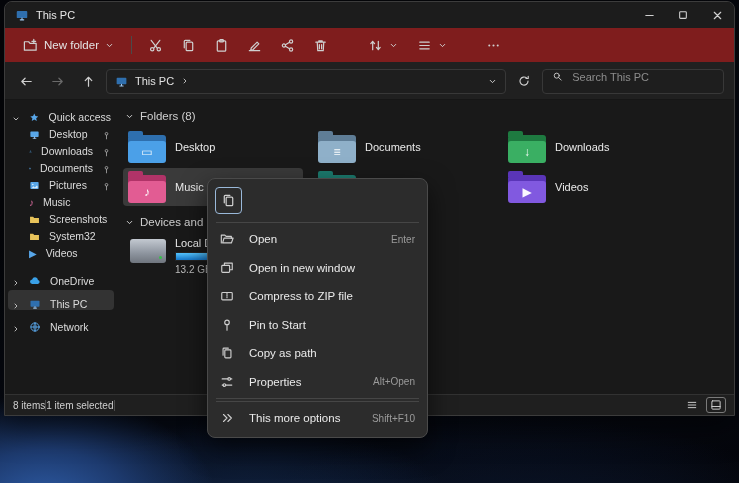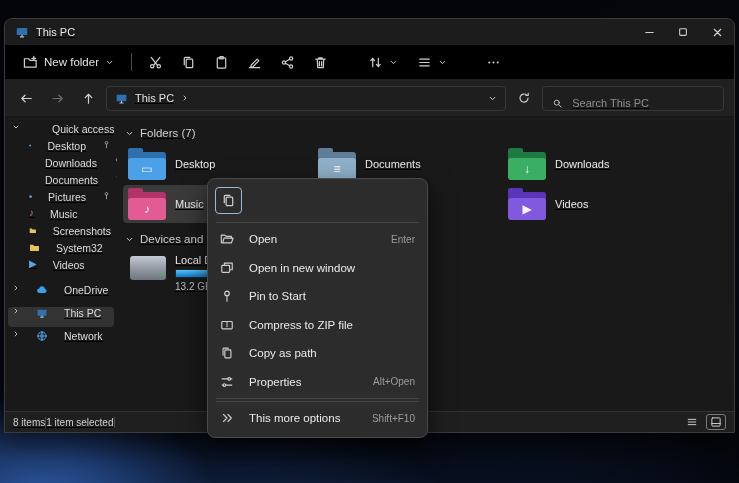--- a/index.html
+++ b/index.html
@@ -6,46 +6,46 @@
   .screen{position:relative;width:739px;height:483px;overflow:hidden;
     font-family:"Liberation Sans",sans-serif;-webkit-font-smoothing:antialiased;}
   
   .wallpaper{position:absolute;inset:0;
     background:
       radial-gradient(240px 150px at 6% 104%, #2e5ca6 0%, #1d3a6e 35%, rgba(12,22,44,0) 72%),
       radial-gradient(320px 190px at 34% 114%, #16305a 0%, rgba(10,18,38,0) 70%),
       radial-gradient(460px 240px at 72% 122%, #0e1f3e 0%, rgba(6,10,20,0) 72%),
       linear-gradient(160deg,#05060a 30%,#070c18 70%,#04050a 100%);}
   
-  .window{position:absolute;left:4px;top:18px;width:731px;height:415px;background:#191919;
+  .window{position:absolute;left:4px;top:1px;width:731px;height:415px;background:#191919;
     border:1px solid #3c3c3c;border-radius:8px 8px 0 0;display:flex;flex-direction:column;
-    overflow:hidden;box-shadow:0 12px 30px rgba(0,0,0,.55);box-sizing:border-box;text-decoration:underline;}
+    overflow:hidden;box-shadow:0 12px 30px rgba(0,0,0,.55);box-sizing:border-box;}
   .svgi{stroke:#cfcfcf;fill:none;stroke-width:1.3;stroke-linecap:round;stroke-linejoin:round;display:block;}
   .titlebar{height:26px;display:flex;align-items:center;background:#1c1c1c;padding-left:10px;gap:7px;flex:0 0 auto;}
   .title-text{font-size:11px;color:#e8e8e8;}
   .win-controls{margin-left:auto;display:flex;height:100%;}
   .wc-btn{width:34px;height:100%;display:flex;align-items:center;justify-content:center;background:transparent;border:none;padding:0;}
-  .cmdbar{height:34px;background:#000000;display:flex;align-items:center;padding:0 10px;gap:3px;border-bottom:1px solid #202020;flex:0 0 auto;}
+  .cmdbar{height:34px;background:#7f1d1d;display:flex;align-items:center;padding:0 10px;gap:3px;border-bottom:1px solid #202020;flex:0 0 auto;}
   .cmd-btn{display:flex;align-items:center;gap:6px;height:26px;padding:0 8px;border:none;background:transparent;border-radius:4px;color:#e4e4e4;font-size:11.5px;font-family:inherit;}
   .icon-btn{width:30px;justify-content:center;padding:0;}
   .vsep{width:1px;height:18px;background:#4a4a4a;margin:0 6px;}
   .gap{width:18px;}
   .addrbar{height:36px;background:#202020;display:flex;align-items:center;gap:5px;padding:0 8px;border-bottom:1px solid #161616;flex:0 0 auto;}
   .nav-btn{width:26px;height:26px;display:flex;align-items:center;justify-content:center;background:transparent;border:none;border-radius:4px;padding:0;}
   .nav-btn.disabled .svgi{stroke:#6a6a6a;}
   .addr-field{width:400px;height:25px;background:#1e1e1e;border:1px solid #383838;border-radius:4px;display:flex;align-items:center;gap:7px;padding:0 8px;box-sizing:border-box;}
   .addr-text{font-size:11px;color:#e2e2e2;}
   .addr-spacer{flex:1;}
-  .search-field{flex:1;height:25px;background:#1e1e1e;border:1px solid #383838;border-radius:4px;display:flex;align-items:flex-end;gap:7px;padding:0 9px;box-sizing:border-box;margin-right:2px;}
+  .search-field{flex:1;height:25px;background:#1e1e1e;border:1px solid #383838;border-radius:4px;display:flex;align-items:flex-start;gap:7px;padding:0 9px;box-sizing:border-box;margin-right:2px;}
   .search-field input{background:transparent;border:none;outline:none;color:#cccccc;font-size:11px;width:100%;font-family:inherit;}
   .search-field input::placeholder{color:#8d8d8d;}
   
   .main{flex:1;display:flex;min-height:0;}
   .sidebar{width:112px;flex:0 0 auto;padding:6px 3px 0 3px;box-sizing:border-box;overflow:hidden;}
-  .side-item{height:17px;display:flex;align-items:flex-start;gap:16px;padding:0 3px;border-radius:4px;font-size:10.5px;color:#dcdcdc;white-space:nowrap;}
+  .side-item{height:17px;display:flex;align-items:flex-end;gap:9px;padding:0 3px;border-radius:4px;font-size:10.5px;color:#dcdcdc;white-space:nowrap;}
   .side-item.root{height:20px;margin-top:3px;}
   .side-item.first-root{margin-top:8px;}
   .side-item.child{padding-left:21px;}
   .side-item.selected{background:#333333;}
   .chev-slot{width:9px;display:flex;justify-content:center;flex:0 0 auto;}
   .s-glyph{font-size:10px;line-height:1;flex:0 0 auto;}
   .pin{margin-left:auto;flex:0 0 auto;}
   .content{flex:1;padding:6px 0 0 6px;position:relative;color:#e6e6e6;overflow:hidden;}
   .sec-head{display:flex;align-items:center;gap:6px;color:#cfcfcf;font-size:11.5px;height:20px;margin:0 0 2px 2px;}
   .grid{display:grid;grid-template-columns:repeat(3,190px);grid-auto-rows:40px;}
@@ -348,21 +348,21 @@
             </svg>
           <span>Network</span>
         </div>
       </div>
 
       <div class="content">
         <div class="sec-head">
           <svg class="svgi" width="9" height="9" viewBox="0 0 12 12">
               <path d="M3 4.5l3 3 3-3"></path>
             </svg>
-          <span>Folders (7)</span>
+          <span>Folders (8)</span>
         </div>
         <div class="grid">
           <div class="tile">
             <div class="ficon" style="--fb:#2e6fae;--fc:#4ba0e8">
                 <div class="f-back"></div>
                 <div class="f-front">
                   <span class="f-glyph">▭</span>
                 </div>
               </div>
             <span class="tile-label">Desktop</span>
@@ -474,32 +474,32 @@
     <div class="ctx-item">
       <svg class="svgi" width="14" height="14" viewBox="0 0 16 16">
           <rect x="2" y="5" width="9" height="8" rx="1"></rect>
           <path d="M5 5V2.5h9V10h-3"></path>
         </svg>
       <span class="ctx-label">Open in new window</span>
       <span class="ctx-short"></span>
     </div>
     <div class="ctx-item">
       <svg class="svgi" width="14" height="14" viewBox="0 0 16 16">
+          <rect x="2" y="4" width="12" height="8.5" rx="1"></rect>
+          <path d="M8 4v1.2M8 6.4v1.2M8 8.8v1.2"></path>
+        </svg>
+      <span class="ctx-label">Compress to ZIP file</span>
+      <span class="ctx-short"></span>
+    </div>
+    <div class="ctx-item">
+      <svg class="svgi" width="14" height="14" viewBox="0 0 16 16">
           <circle cx="8" cy="5" r="2.6"></circle>
           <path d="M8 7.6V14"></path>
         </svg>
       <span class="ctx-label">Pin to Start</span>
-      <span class="ctx-short"></span>
-    </div>
-    <div class="ctx-item">
-      <svg class="svgi" width="14" height="14" viewBox="0 0 16 16">
-          <rect x="2" y="4" width="12" height="8.5" rx="1"></rect>
-          <path d="M8 4v1.2M8 6.4v1.2M8 8.8v1.2"></path>
-        </svg>
-      <span class="ctx-label">Compress to ZIP file</span>
       <span class="ctx-short"></span>
     </div>
     <div class="ctx-item">
       <svg class="svgi" width="14" height="14" viewBox="0 0 16 16">
           <rect x="5.5" y="4.5" width="7" height="9" rx="1"></rect>
           <path d="M3.5 10.5v-7a1 1 0 0 1 1-1h5"></path>
         </svg>
       <span class="ctx-label">Copy as path</span>
       <span class="ctx-short"></span>
     </div>

